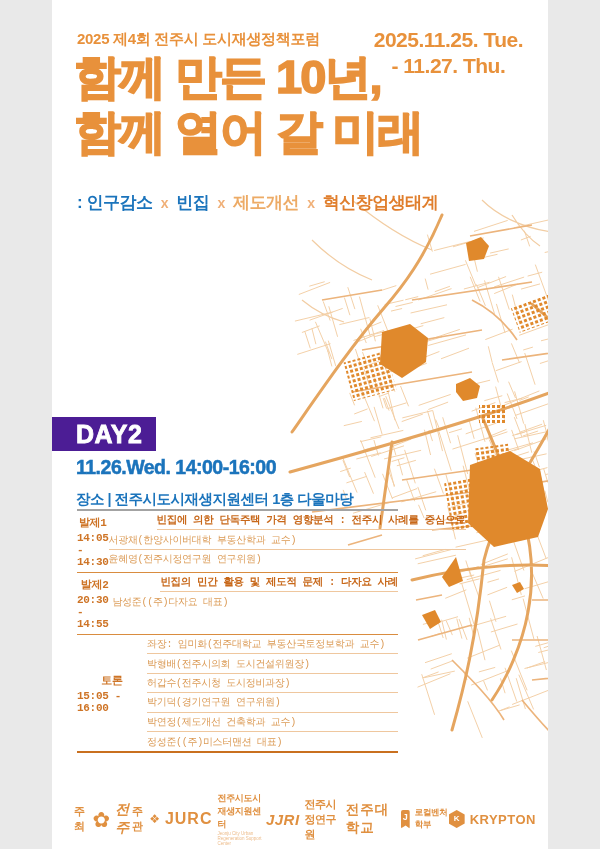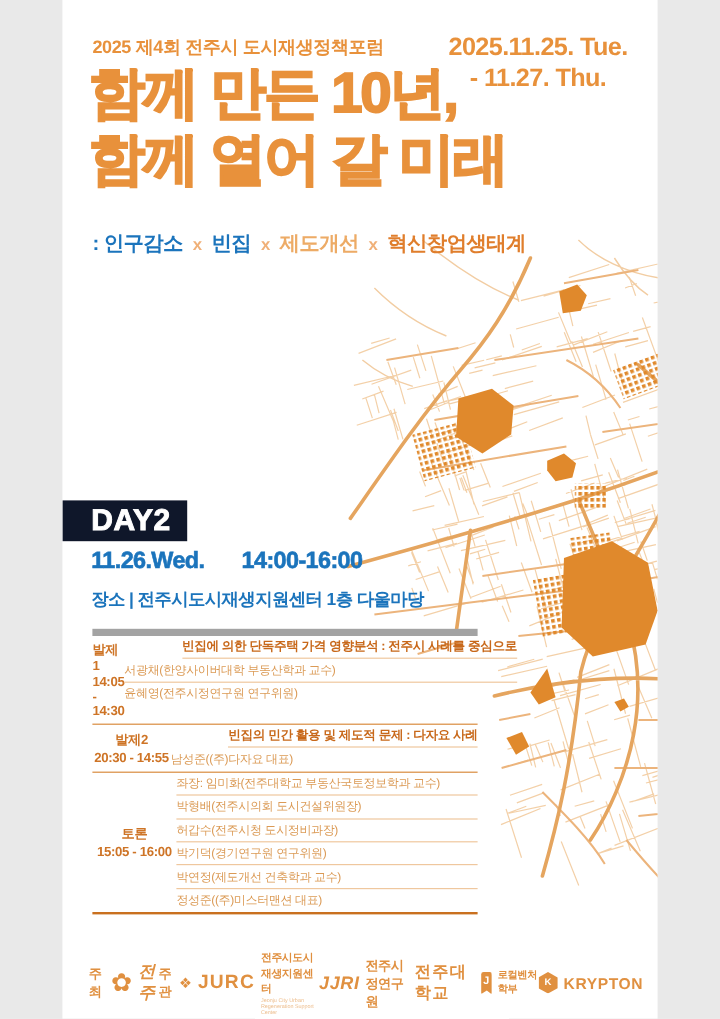--- a/index.html
+++ b/index.html
@@ -31,40 +31,41 @@
   }
   .subtitle .blue { color:#1B74BC; }
   .subtitle .xsep { color:#F0B078; font-weight:700; font-size:14px; padding:0 4px; }
   .subtitle .tan  { color:#EDAB66;text-align:center; }
   .subtitle .dkor { color:#E07E2C; }
   
   .map-wrap { position:absolute; inset:0; pointer-events:none; }
   
   .day-banner {
     position:absolute; left:0; top:417px; width:104px; height:34px;
-    background:#0f172a; display:flex; align-items:center;
+    background:#4c1d95; display:flex; align-items:center;
   }
   .day-banner span {
     color:#ffffff; font-size:25px; font-weight:900; letter-spacing:0.5px;
     padding-left:24px; -webkit-text-stroke:0.8px #fff;
   }
   .day-datetime {
     position:absolute; left:24px; top:456px; color:#1B74BC;
     font-size:19.5px; font-weight:900; letter-spacing:-0.5px;
     -webkit-text-stroke:0.5px #1B74BC;
   }
-  .day-datetime .t { margin-left:26px; }
+  .day-datetime .t { }
   .venue {
     position:absolute; left:24px; top:490px; color:#1B74BC;
     font-size:14.5px; font-weight:800; letter-spacing:-0.5px;
   }
   
   .sched {
-    position:absolute; left:25px; top:524px; width:321px;
-    border-top:6px solid #a3a3a3;
+    position:absolute; left:25px; top:509px; width:321px;
+    border-top:2px solid #a3a3a3;
+    font-family:Liberation Mono, monospace;
   }
   .group { display:flex; border-bottom:1.5px solid #D98C3F; }
   .group:last-child { border-bottom:2px solid #C9701F; }
   .gleft {
     width:70px; display:flex; flex-direction:column; justify-content:center;
     align-items:center; gap:2px; padding:4px 0;
   }
   .glabel, .gtime { font-size:11px; font-weight:800; color:#CE7426; letter-spacing:-0.3px; }
   .gright { flex:1; display:flex; flex-direction:column; }
   .srow {

